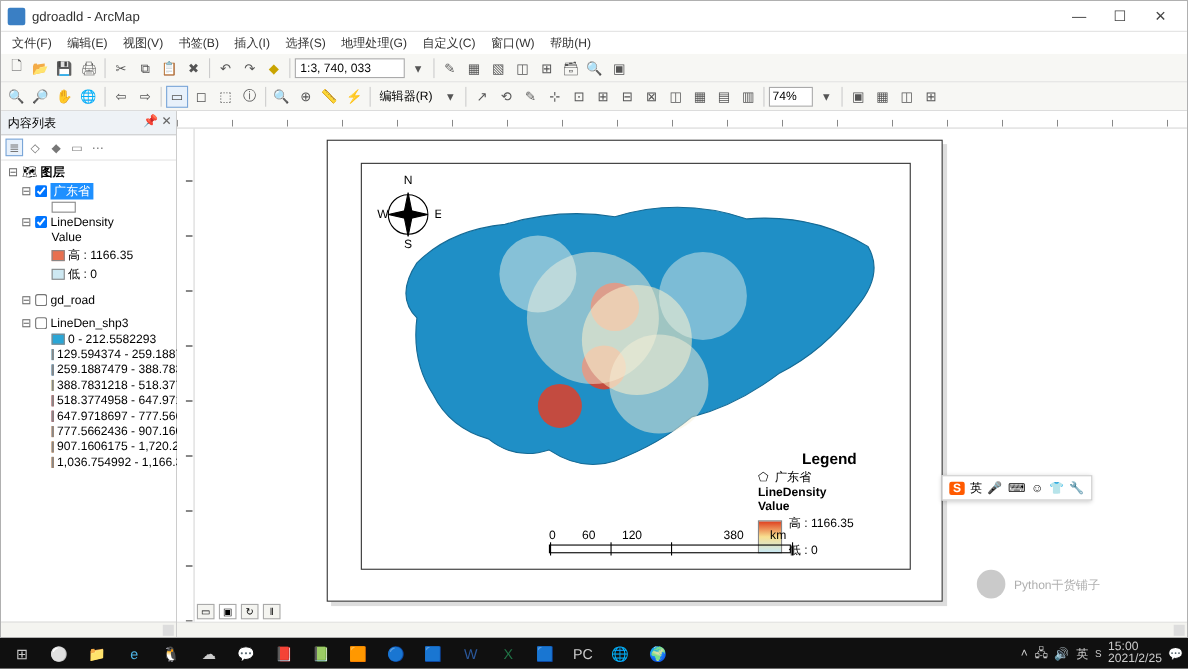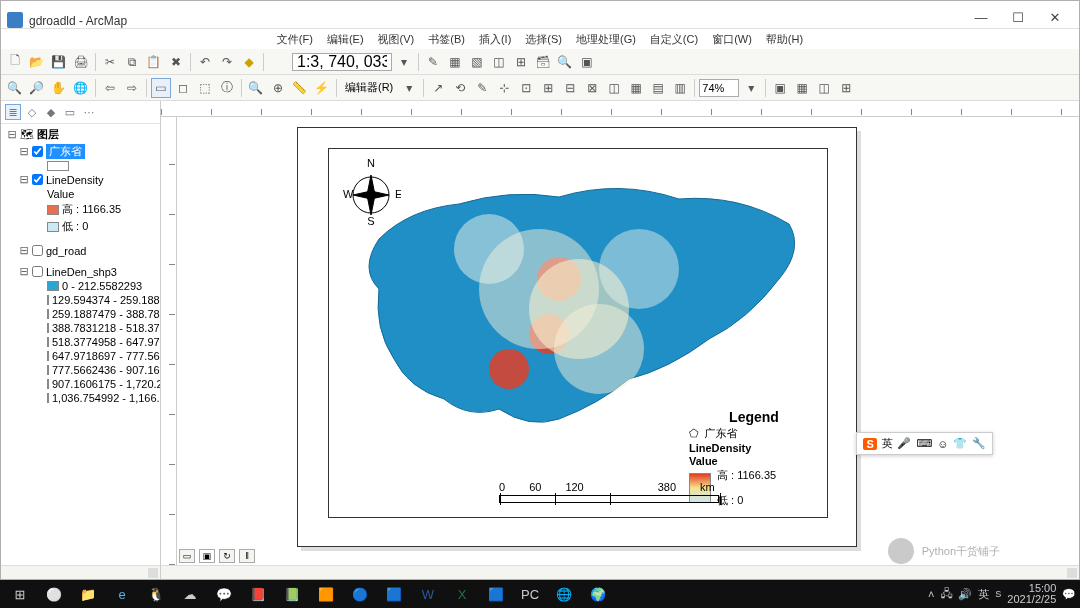--- a/index.html
+++ b/index.html
@@ -1,28 +1,28 @@
 <!DOCTYPE html>
 <html><head>
 <meta charset="utf-8">
 <style>
 *{box-sizing:border-box;margin:0;padding:0;font-family:"Microsoft YaHei",Tahoma,sans-serif;font-size:11px;}
 body{background:#fff;width:1080px;height:608px;overflow:hidden;position:relative;}
 .win{display:flex;flex-direction:column;height:580px;background:#fff;border:1px solid #b0b0b0;}
-.titlebar{height:28px;background:#fff;display:flex;align-items:flex-end;padding:0 6px;border-bottom:1px solid #e0e0e0;}
+.titlebar{height:28px;background:#fff;display:flex;align-items:center;padding:0 6px;border-bottom:1px solid #e0e0e0;}
 .titlebar .appicon{width:16px;height:16px;background:#3a7fc4;border-radius:2px;margin-right:6px;}
 .titlebar .title{flex:1;font-size:12px;color:#333;}
 .winbtns{display:flex;gap:1px;}
 .winbtn{width:36px;height:22px;display:flex;align-items:center;justify-content:center;color:#444;font-size:13px;}
-.menubar{height:20px;display:flex;align-items:center;padding:0 4px;gap:2px;background:#fff;justify-content:center;}
+.menubar{height:20px;display:flex;align-items:center;padding:0 4px;gap:2px;background:#fff;}
 .menubar span{padding:2px 6px;color:#333;}
 .toolbar{height:26px;display:flex;align-items:center;padding:2px 4px;gap:2px;background:#f7f7f4;border-bottom:1px solid #dcdcdc;}
 .tbtn{width:20px;height:20px;display:flex;align-items:center;justify-content:center;border:1px solid transparent;color:#555;font-size:12px;}
 .sep{width:1px;height:18px;background:#ccc;margin:0 2px;}
-.scalebox{width:100px;height:18px;border:1px solid #aaa;background:#fff;padding:0 4px;font-size:16px;margin-left:24px;}
+.scalebox{width:100px;height:18px;border:1px solid #aaa;background:#fff;padding:0 4px;font-size:11px;}
 .zoombox{width:40px;height:18px;border:1px solid #aaa;background:#fff;padding:0 2px;font-size:11px;}
 .mainarea{flex:1;display:flex;min-height:0;}
 .toc{width:160px;background:#fff;border-right:1px solid #ccc;display:flex;flex-direction:column;}
 .tochdr{background:#eef2f6;border-bottom:1px solid #ccc;padding:3px 6px;font-size:11px;position:relative;}
 .tochdr .pin{position:absolute;right:4px;top:3px;color:#666;}
 .tocicons{padding:3px 4px;display:flex;gap:3px;border-bottom:1px solid #e4e4e4;}
 .tocicons .ti{width:16px;height:16px;display:flex;align-items:center;justify-content:center;color:#777;font-size:11px;}
 .tree{flex:1;overflow:auto;padding:2px;font-size:11px;}
 .node{padding:1px 0 1px 4px;white-space:nowrap;display:flex;align-items:center;gap:3px;}
 .node .tw{width:10px;text-align:center;color:#666;}
@@ -56,21 +56,21 @@
 .tabstrip .vtab{width:16px;height:14px;border:1px solid #aaa;background:#f4f4f0;font-size:9px;display:flex;align-items:center;justify-content:center;}
 .sbot{height:14px;background:#f4f4f0;border-top:1px solid #ddd;display:flex;}
 .sbot .sc{flex:1;position:relative;}
 .sbot .sc::after{content:"";position:absolute;right:2px;top:2px;width:10px;height:10px;background:#ddd;}
 .taskbar{height:28px;background:#101010;display:flex;align-items:center;padding:0 4px;gap:2px;}
 .taskbar .tb{width:32px;height:24px;display:flex;align-items:center;justify-content:center;color:#ccc;font-size:13px;}
 .taskbar .spacer{flex:1;}
 .taskbar .sys{display:flex;align-items:center;gap:6px;color:#ccc;font-size:10px;}
 .ime{position:absolute;right:86px;bottom:110px;background:#fff;border:1px solid #ccc;padding:3px 6px;display:flex;align-items:center;gap:5px;font-size:11px;box-shadow:0 1px 4px rgba(0,0,0,.2);}
 .ime .sogou{color:#fff;background:#ff5a00;font-weight:bold;padding:0 3px;border-radius:2px;}
-.watermark{position:absolute;right:80px;bottom:44px;font-size:26px;color:rgba(120,120,120,.6);font-weight:500;display:flex;align-items:center;gap:8px;}
+.watermark{position:absolute;right:80px;bottom:64px;font-size:26px;color:rgba(120,120,120,.6);font-weight:500;display:flex;align-items:center;gap:8px;}
 .watermark .wicon{width:26px;height:26px;border-radius:50%;background:rgba(150,150,150,.5);}
 </style>
 </head>
 <body>
 
 <div class="win">
   <div class="titlebar">
     <div class="appicon"></div>
     <div class="title">gdroadld - ArcMap</div>
     <div class="winbtns">
@@ -160,20 +160,24 @@
     <div class="tbtn">▾</div>
     <div class="sep"></div>
     <div class="tbtn">▣</div>
     <div class="tbtn">▦</div>
     <div class="tbtn">◫</div>
     <div class="tbtn">⊞</div>
   </div>
 
   <div class="mainarea">
     <div class="toc">
+      <div class="tochdr">
+        <span>内容列表</span>
+        <span class="pin">📌 ✕</span>
+      </div>
       <div class="tocicons">
         <div class="ti" style="border:1px solid #7aa6d8;background:#e8f1fb">≣</div>
         <div class="ti">◇</div>
         <div class="ti">◆</div>
         <div class="ti">▭</div>
         <div class="ti">⋯</div>
       </div>
       <div class="tree">
         <div class="node"><span class="tw">⊟</span>🗺 <b>图层</b></div>
         <div class="node indent1">
@@ -363,19 +367,19 @@
   <div class="tb">PC</div>
   <div class="tb">🌐</div>
   <div class="tb">🌍</div>
   <div class="spacer"></div>
   <div class="sys">
     <span>˄</span>
     <span>🖧</span>
     <span>🔊</span>
     <span>英</span>
     <span class="sogou" style="font-size:9px">S</span>
-    <div style="text-align:right;line-height:11px">
+    <div style="text-align:left;line-height:11px">
       <div>15:00</div>
       <div>2021/2/25</div>
     </div>
     <span>💬</span>
   </div>
 </div>
 
 </body></html>

